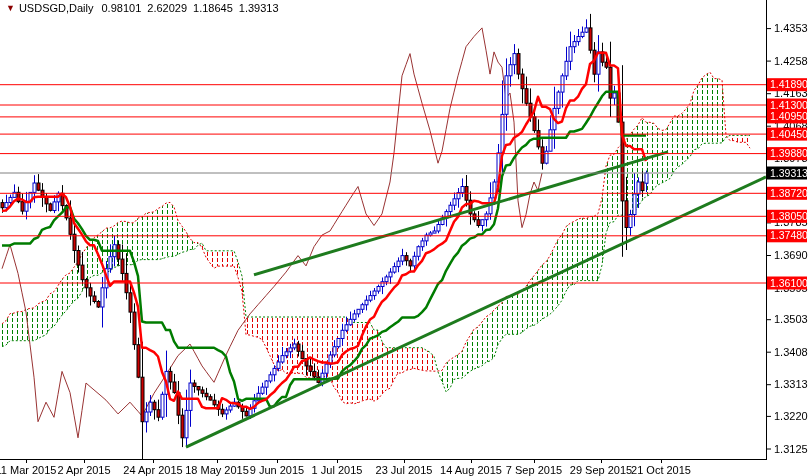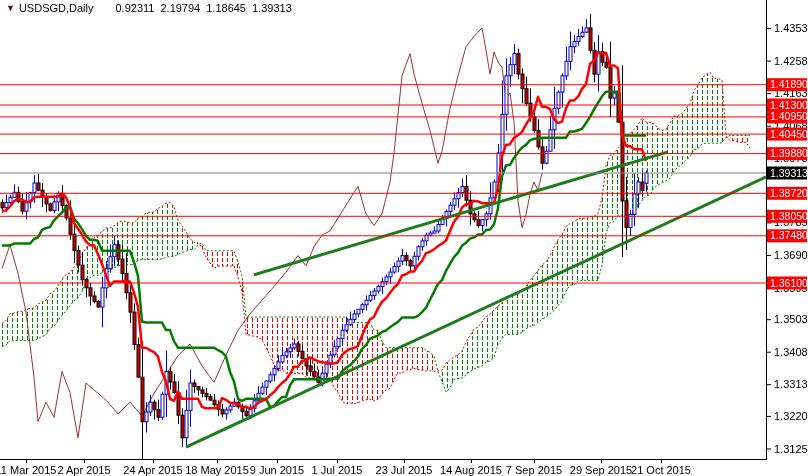--- a/index.html
+++ b/index.html
@@ -1,20 +1,20 @@
 <!DOCTYPE html>
 <html><head>
 <meta charset="utf-8">
 <style>
   html,body{margin:0;padding:0;background:#ffffff;}
   .chart-window{position:relative;width:808px;height:476px;background:#ffffff;overflow:hidden;
     font-family:"Liberation Sans","DejaVu Sans",sans-serif;}
   svg{position:absolute;left:0;top:0;}
   .title-bar{position:absolute;left:6px;top:2px;font-size:11px;color:#000;white-space:nowrap;z-index:5;}
-  .title-bar .sym{margin-right:22px;}
+  .title-bar .sym{margin-right:8px;}
   .title-bar .num{margin-right:6px;}
   .arrow{color:#8B0000;font-size:9px;margin-right:4px;vertical-align:1px;}
 </style>
 </head>
 <body>
 
 <div class="chart-window">
   <svg id="chart" width="808" height="476">
       <defs>
         <pattern id="hatchG" width="5" height="6" patternUnits="userSpaceOnUse">
@@ -634,15 +634,15 @@
         <text x="471" y="474" font-size="11" fill="#000000" text-anchor="middle">14 Aug 2015</text>
         <line x1="534.5" y1="459" x2="534.5" y2="463" stroke="#000000"></line>
         <text x="534" y="474" font-size="11" fill="#000000" text-anchor="middle">7 Sep 2015</text>
         <line x1="601.5" y1="459" x2="601.5" y2="463" stroke="#000000"></line>
         <text x="601" y="474" font-size="11" fill="#000000" text-anchor="middle">29 Sep 2015</text>
         <line x1="661.5" y1="459" x2="661.5" y2="463" stroke="#000000"></line>
         <text x="661" y="474" font-size="11" fill="#000000" text-anchor="middle">21 Oct 2015</text>
       </g>
     </svg>
   <div class="title-bar">
-    <span class="arrow">▼</span><span class="sym">USDSGD,Daily</span><span class="num">0.92311</span><span class="num">2.19794</span><span class="num">1.18645</span><span class="num">1.39313</span>
+    <span class="arrow">▼</span><span class="sym">USDSGD,Daily</span><span class="num">0.98101</span><span class="num">2.62029</span><span class="num">1.18645</span><span class="num">1.39313</span>
   </div>
 </div>
 
 </body></html>

